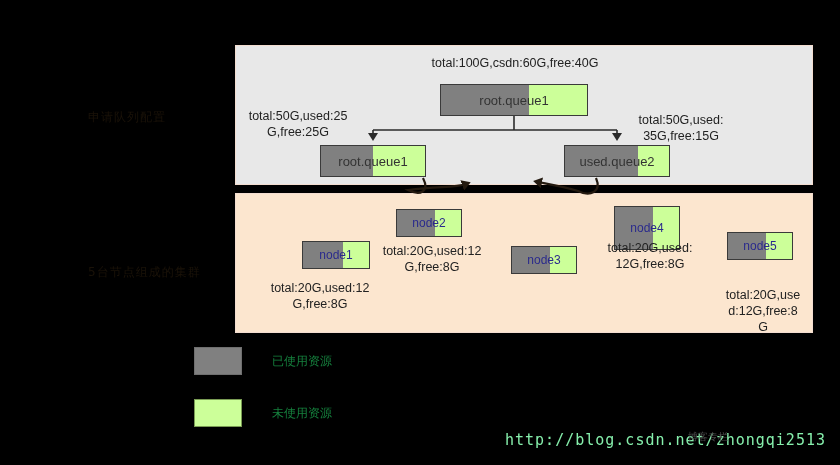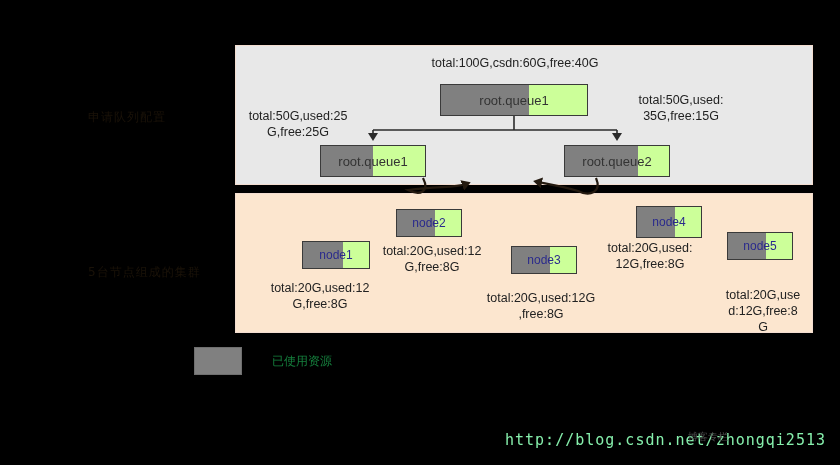--- a/index.html
+++ b/index.html
@@ -87,35 +87,35 @@
   }
 
   
   #box-root        { left: 440px; top: 84px;  width: 148px; height: 32px; }
   #box-queue1      { left: 320px; top: 145px; width: 106px; height: 32px; }
   #box-queue2      { left: 564px; top: 145px; width: 106px; height: 32px; }
 
   #box-node1 { left: 302px; top: 241px; width: 68px; height: 28px; }
   #box-node2 { left: 396px; top: 209px; width: 66px; height: 28px; }
   #box-node3 { left: 511px; top: 246px; width: 66px; height: 28px; }
-  #box-node4 { left: 636px; top: 206px; width: 66px; height: 32px; }
+  #box-node4 { left: 614px; top: 206px; width: 66px; height: 44px; }
   #box-node5 { left: 727px; top: 232px; width: 66px; height: 28px; }
 
   
   .ann {
     position: absolute;
     font-size: 12.5px;
     color: #222222;
     line-height: 16px;
     text-align: center;
     white-space: pre-line;
   }
   #ann-root    { left: 420px; top: 55px;  width: 190px; }
   #ann-queue1  { left: 242px; top: 108px; width: 112px; }
-  #ann-queue2  { left: 625px; top: 92px; width: 112px; }
+  #ann-queue2  { left: 625px; top: 112px; width: 112px; }
 
   #ann-node1 { left: 258px; top: 280px; width: 124px; }
   #ann-node2 { left: 370px; top: 243px; width: 124px; }
   #ann-node3 { left: 473px; top: 290px; width: 136px; }
   #ann-node4 { left: 592px; top: 240px; width: 116px; }
   #ann-node5 { left: 713px; top: 287px; width: 100px; }
 
   
   #connectors {
     position: absolute;
@@ -214,21 +214,21 @@
     <div class="used" style="width:50%"></div>
     <div class="freepart"></div>
     <div class="boxlabel">root.queue1</div>
   </div>
   <div class="ann" id="ann-queue1">total:50G,used:25
 G,free:25G</div>
 
   <div class="resbox" id="box-queue2">
     <div class="used" style="width:70%"></div>
     <div class="freepart"></div>
-    <div class="boxlabel">root.queue2</div>
+    <div class="boxlabel">used.queue2</div>
   </div>
   <div class="ann" id="ann-queue2">total:50G,used:
 35G,free:15G</div>
 
   <div class="resbox node" id="box-node1">
     <div class="used" style="width:60%"></div>
     <div class="freepart"></div>
     <div class="boxlabel">node1</div>
   </div>
   <div class="ann" id="ann-node1">total:20G,used:12
@@ -240,22 +240,20 @@
     <div class="boxlabel">node2</div>
   </div>
   <div class="ann" id="ann-node2">total:20G,used:12
 G,free:8G</div>
 
   <div class="resbox node" id="box-node3">
     <div class="used" style="width:60%"></div>
     <div class="freepart"></div>
     <div class="boxlabel">node3</div>
   </div>
-  <div class="ann" id="ann-node3">total:20G,used:12G
-,free:8G</div>
 
   <div class="resbox node" id="box-node4">
     <div class="used" style="width:60%"></div>
     <div class="freepart"></div>
     <div class="boxlabel">node4</div>
   </div>
   <div class="ann" id="ann-node4">total:20G,used:
 12G,free:8G</div>
 
   <div class="resbox node" id="box-node5">
@@ -264,17 +262,21 @@
     <div class="boxlabel">node5</div>
   </div>
   <div class="ann" id="ann-node5">total:20G,use
 d:12G,free:8
 G</div>
 
   <div class="legend-row" id="legend-row-used">
     <div class="legend-swatch used"></div>
     <div class="legend-text">已使用资源</div>
   </div>
+  <div class="legend-row" id="legend-row-free">
+    <div class="legend-swatch free"></div>
+    <div class="legend-text">未使用资源</div>
+  </div>
 
   <div id="watermark">http://blog.csdn.net/zhongqi2513</div>
   <div id="watermark-cn">博客专栏</div>
 
 </div>
 
 </body></html>

